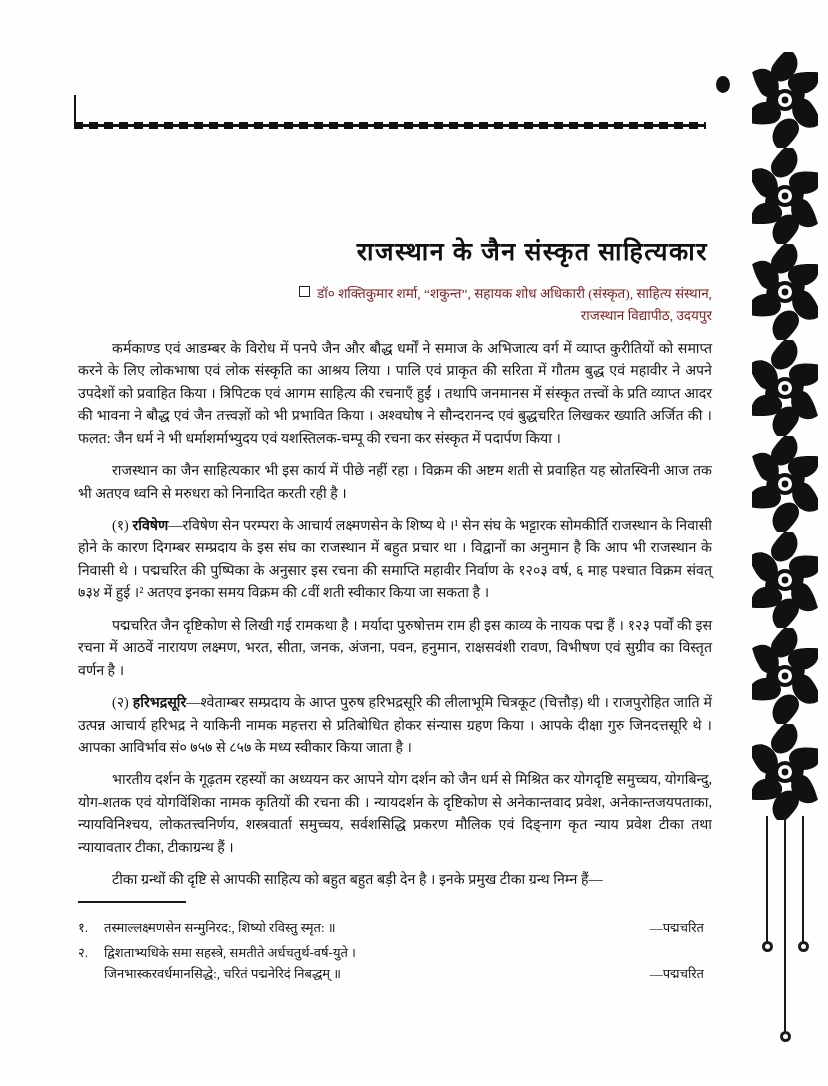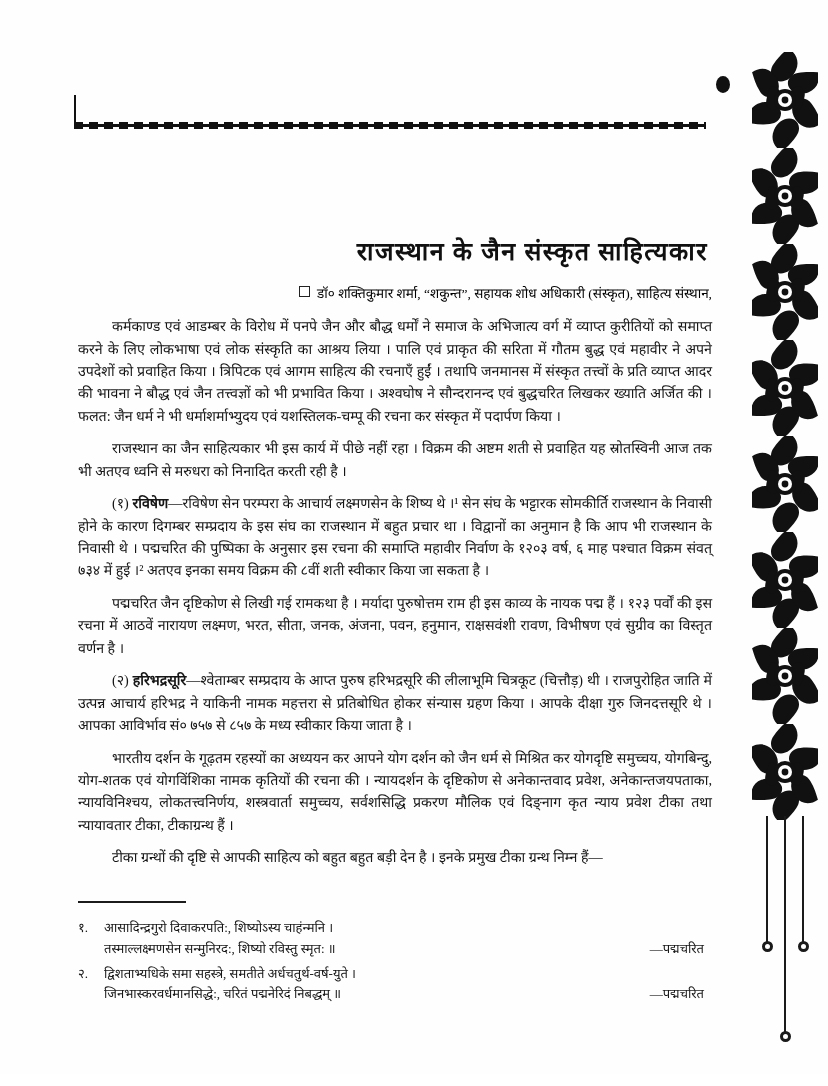--- a/index.html
+++ b/index.html
@@ -115,21 +115,21 @@
     line-height: 1.25;
     margin: 0 0 14px 0;
     color: #101010;
     padding-right: 4px;
   }
   .byline {
     font-size: 13.5px;
     line-height: 1.62;
     text-align: right;
     margin: 16px 0 6px 0;
-    color: #000000;
+    color: #7f1d1d;
   }
   .byline .bullet-box {
     display: inline-block;
     width: 9px;
     height: 9px;
     border: 1px solid #222;
     margin-right: 7px;
     vertical-align: 1px;
   }
   .byline-l2 { display: block; }
@@ -359,20 +359,21 @@
       <div class="tail" style="left: 50px; top: 0px; height: 128px;"></div>
       <div class="tail-dot" style="left: 45.5px; top: 125px;"></div>
     </div>
 
   <div class="content">
 
     <h1 class="doc-title">राजस्थान के जैन संस्कृत साहित्यकार</h1>
 
     <div class="byline">
       <span class="bullet-box"></span><span>डॉ० शक्तिकुमार शर्मा, “शकुन्त”, सहायक शोध अधिकारी (संस्कृत), साहित्य संस्थान,</span>
+      <span class="byline-l2">राजस्थान विद्यापीठ, उदयपुर</span>
     </div>
 
     <p class="para gap">कर्मकाण्ड एवं आडम्बर के विरोध में पनपे जैन और बौद्ध धर्मों ने समाज के अभिजात्य वर्ग में व्याप्त कुरीतियों को समाप्त करने के लिए लोकभाषा एवं लोक संस्कृति का आश्रय लिया । पालि एवं प्राकृत की सरिता में गौतम बुद्ध एवं महावीर ने अपने उपदेशों को प्रवाहित किया । त्रिपिटक एवं आगम साहित्य की रचनाएँ हुईं । तथापि जनमानस में संस्कृत तत्त्वों के प्रति व्याप्त आदर की भावना ने बौद्ध एवं जैन तत्त्वज्ञों को भी प्रभावित किया । अश्वघोष ने सौन्दरानन्द एवं बुद्धचरित लिखकर ख्याति अर्जित की । फलत: जैन धर्म ने भी धर्माशर्माभ्युदय एवं यशस्तिलक-चम्पू की रचना कर संस्कृत में पदार्पण किया ।</p>
 
     <p class="para gap">राजस्थान का जैन साहित्यकार भी इस कार्य में पीछे नहीं रहा । विक्रम की अष्टम शती से प्रवाहित यह स्रोतस्विनी आज तक भी अतएव ध्वनि से मरुधरा को निनादित करती रही है ।</p>
 
     <p class="para gap">
       <span>(१)</span>
       <span class="run-head">रविषेण</span><span>—</span><span>रविषेण सेन परम्परा के आचार्य लक्ष्मणसेन के शिष्य थे ।¹ सेन संघ के भट्टारक सोमकीर्ति राजस्थान के निवासी होने के कारण दिगम्बर सम्प्रदाय के इस संघ का राजस्थान में बहुत प्रचार था । विद्वानों का अनुमान है कि आप भी राजस्थान के निवासी थे । पद्मचरित की पुष्पिका के अनुसार इस रचना की समाप्ति महावीर निर्वाण के १२०३ वर्ष, ६ माह पश्चात विक्रम संवत् ७३४ में हुई ।² अतएव इनका समय विक्रम की ८वीं शती स्वीकार किया जा सकता है ।</span>
     </p>
@@ -390,21 +391,20 @@
 
   </div>
 
   <div class="fn-rule"></div>
 
   <div class="footnotes">
 
     <div class="fn">
       <span class="fn-num">१.</span>
       <div class="fn-body">
-        <div class="fn-line">आसादिन्द्रगुरो दिवाकरपति:, शिष्योऽस्य चाहंन्मनि ।</div>
         <div class="fn-line">
           <span>तस्माल्लक्ष्मणसेन सन्मुनिरद:, शिष्यो रविस्तु स्मृत: ॥</span>
           <span class="fn-src">—पद्मचरित</span>
         </div>
       </div>
     </div>
 
     <div class="fn">
       <span class="fn-num">२.</span>
       <div class="fn-body">

